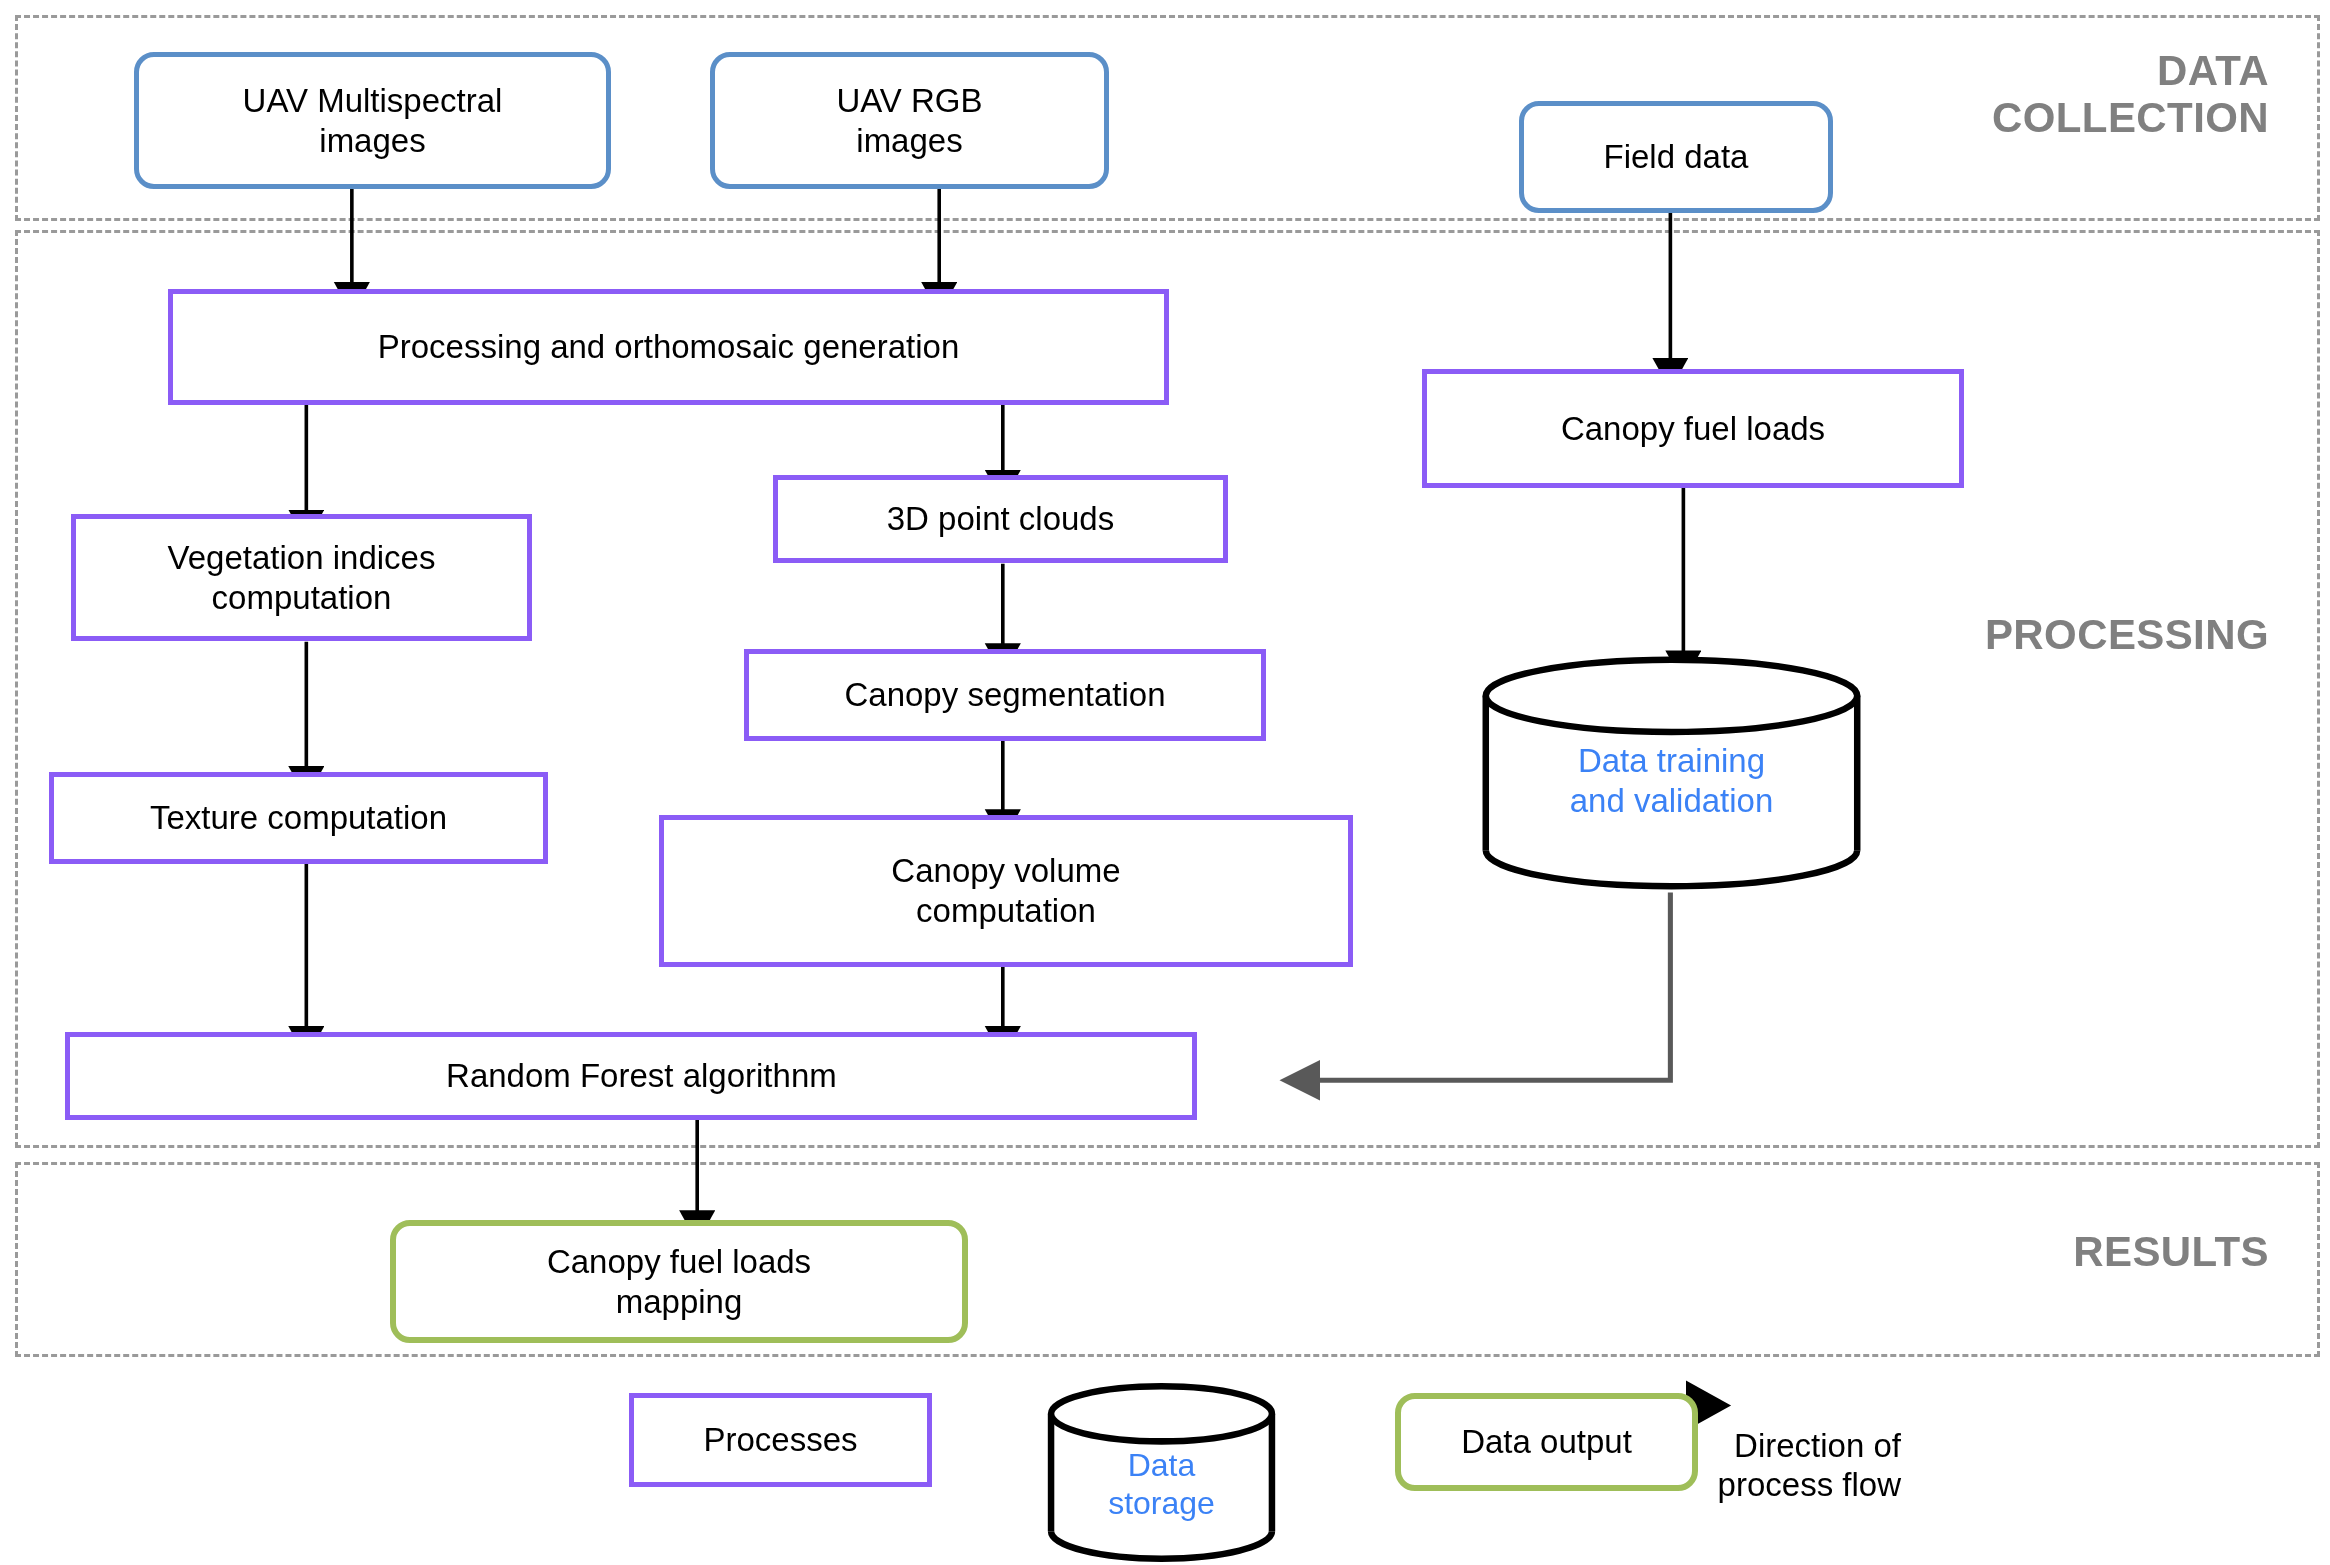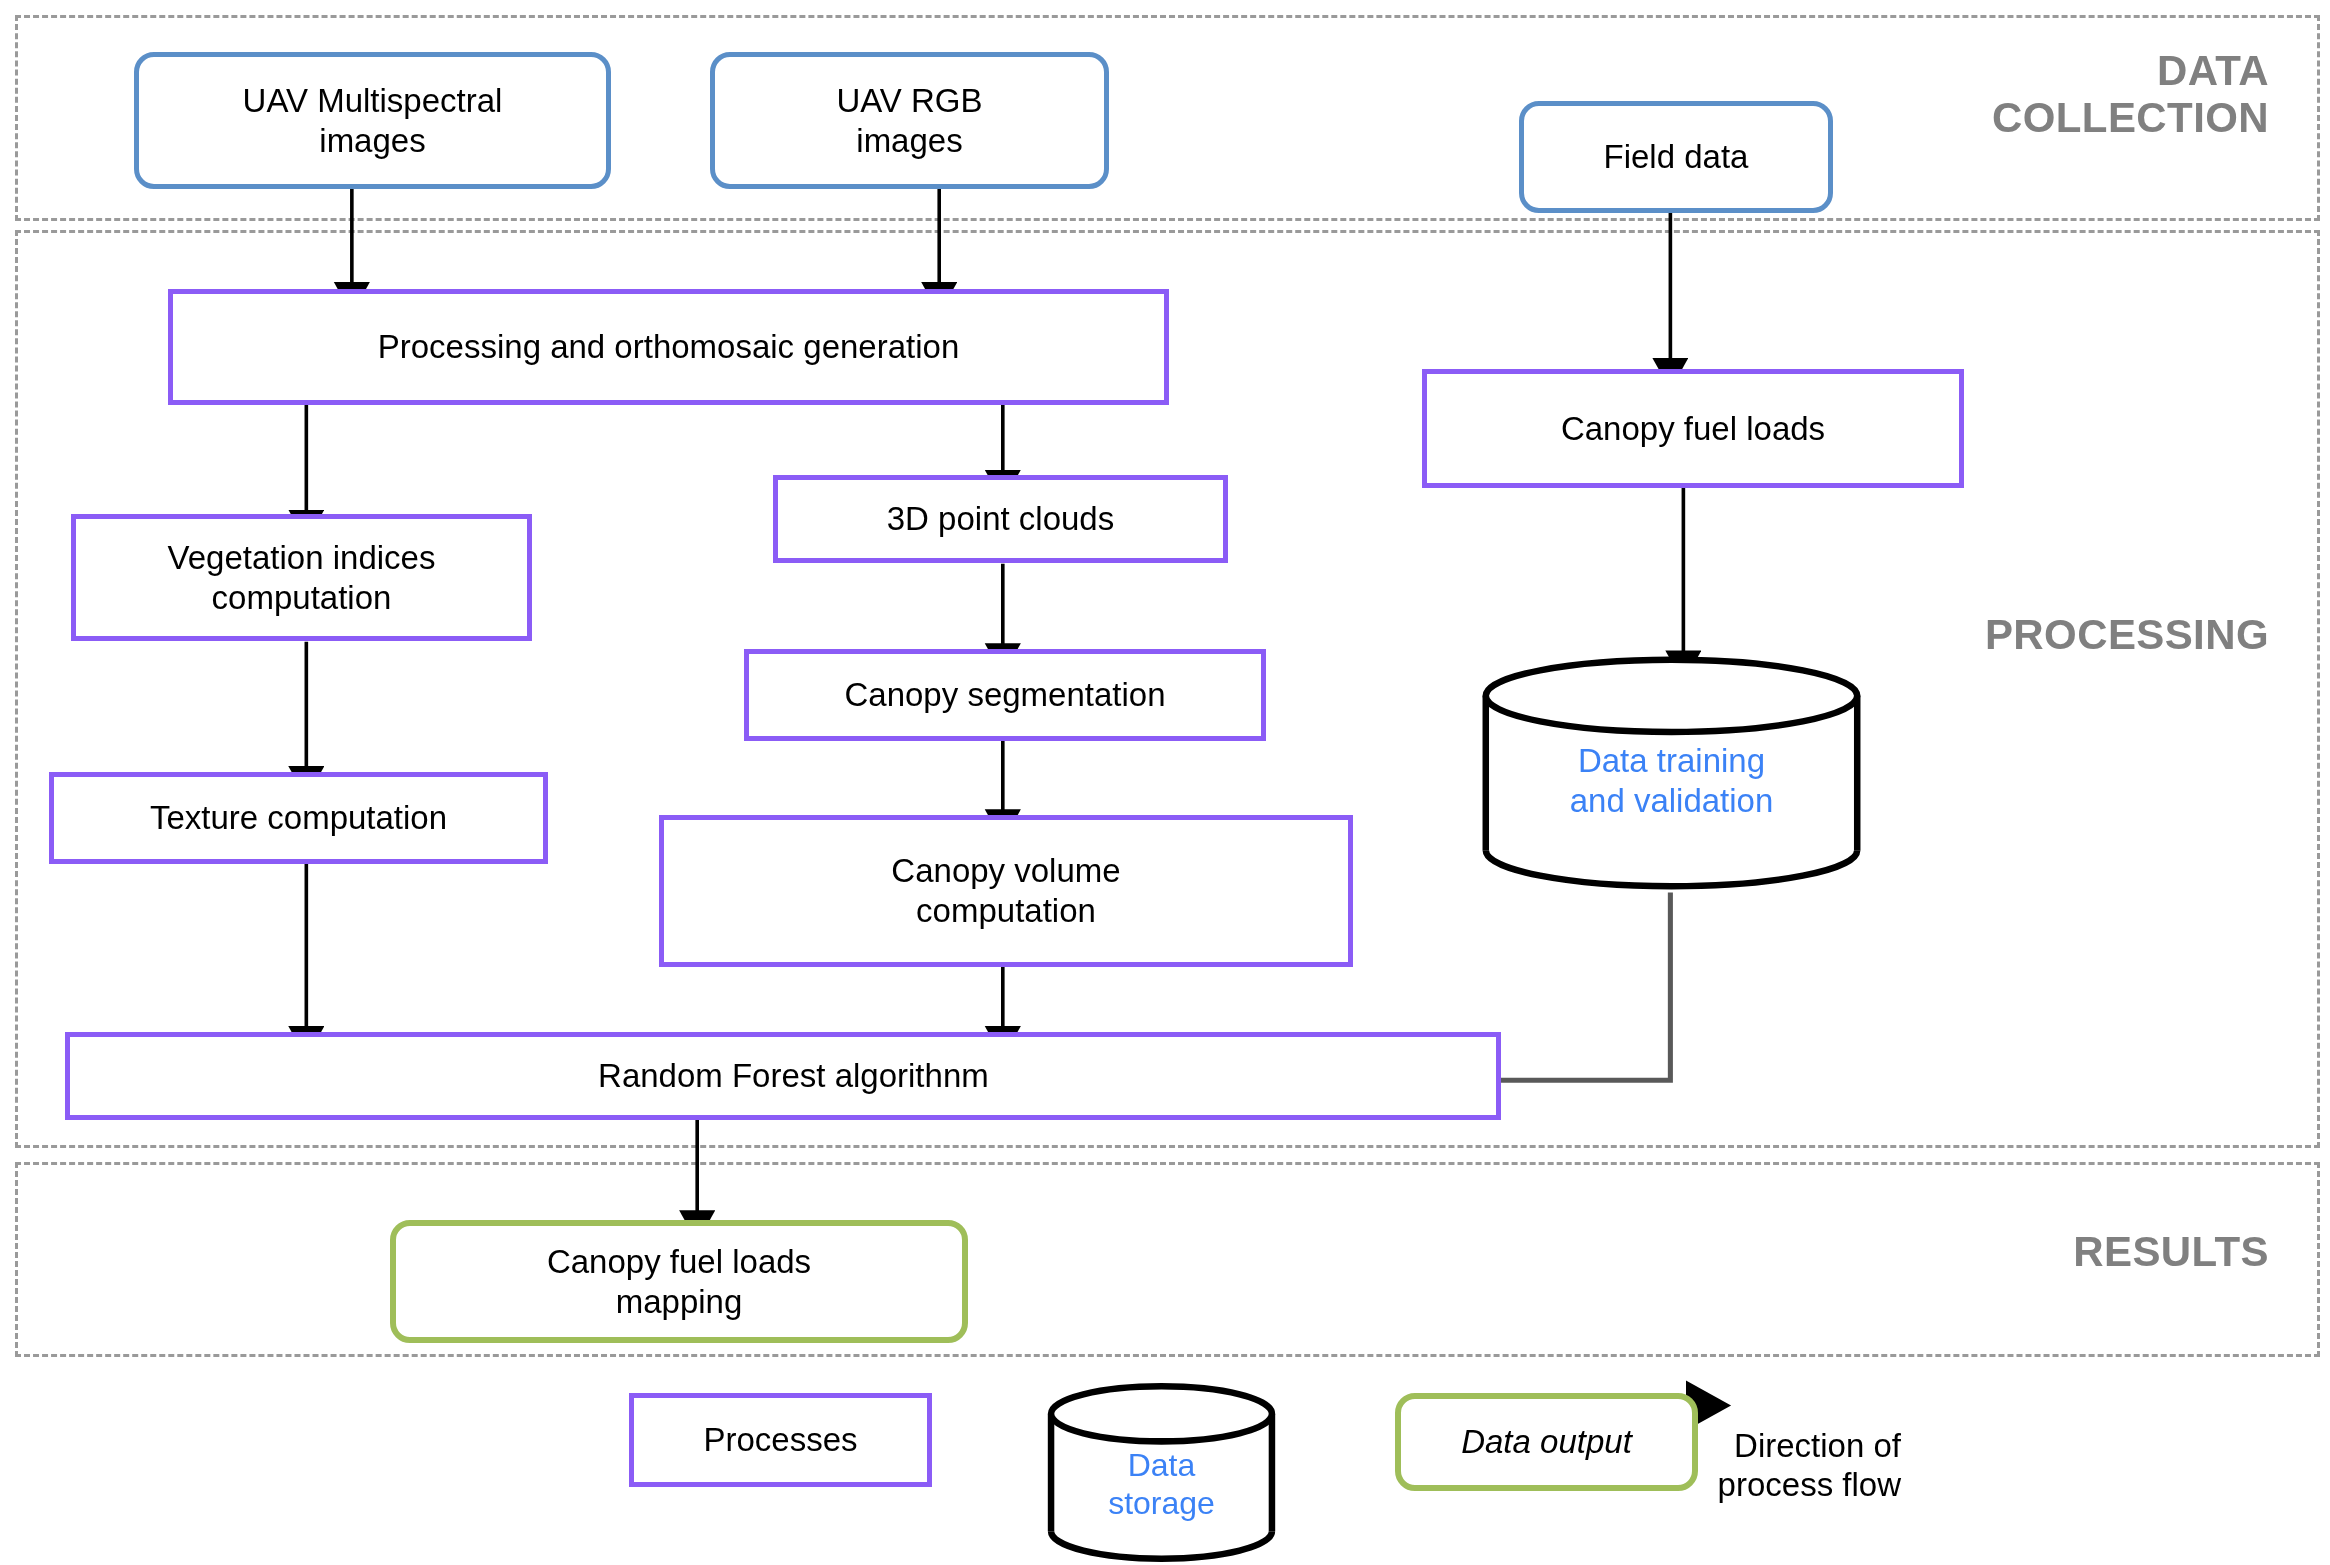--- a/index.html
+++ b/index.html
@@ -182,38 +182,38 @@
     <svg class="cyl-svg" viewBox="0 0 530 330" xmlns="http://www.w3.org/2000/svg" preserveAspectRatio="none">
       <path d="M8,58 L8,272" stroke="#000" stroke-width="9" fill="none"></path>
       <path d="M522,58 L522,272" stroke="#000" stroke-width="9" fill="none"></path>
       <ellipse cx="265" cy="58" rx="257" ry="50" fill="#ffffff" stroke="#000" stroke-width="9"></ellipse>
       <path d="M8,272 A257,50 0 0 0 522,272" fill="none" stroke="#000" stroke-width="9"></path>
     </svg>
     <div class="cyl-text" style="top:87px; white-space:pre-line;">Data training
 and validation</div>
   </div>
 
-  <div class="node process" style="left:65px; top:1032px; width:1436px; height:88px;padding-left:28px;">Random Forest algorithnm</div>
+  <div class="node process" style="left:65px; top:1032px; width:1132px; height:88px;padding-left:28px;">Random Forest algorithnm</div>
 
   <div class="node output" style="left:390px; top:1220px; width:578px; height:123px; white-space:pre-line;">Canopy fuel loads
 mapping</div>
 
 
   <div class="node process legend-item" style="left:629px; top:1393px; width:303px; height:94px; font-size:33px;">Processes</div>
 
   <div class="cylinder legend-item" style="left:1046px; top:1382px; width:231px; height:181px;">
     <svg class="cyl-svg" viewBox="0 0 320 250" xmlns="http://www.w3.org/2000/svg" preserveAspectRatio="none">
       <path d="M7,44 L7,206" stroke="#000" stroke-width="9" fill="none"></path>
       <path d="M313,44 L313,206" stroke="#000" stroke-width="9" fill="none"></path>
       <ellipse cx="160" cy="44" rx="153" ry="38" fill="#ffffff" stroke="#000" stroke-width="9"></ellipse>
       <path d="M7,206 A153,38 0 0 0 313,206" fill="none" stroke="#000" stroke-width="9"></path>
     </svg>
     <div class="cyl-text" style="top:64px; white-space:pre-line; font-size:32px;">Data
 storage</div>
   </div>
 
-  <div class="node output legend-item" style="left:1395px; top:1393px; width:303px; height:98px; font-size:33px;font-style:italic;">Data output</div>
+  <div class="node output legend-item" style="left:1395px; top:1393px; width:303px; height:98px; font-size:33px;">Data output</div>
 
   <div class="legend-text" style="left:1525px; top:1427px; width:376px;">Direction of
 process flow</div>
 
 </div>
 
 
 </body></html>

